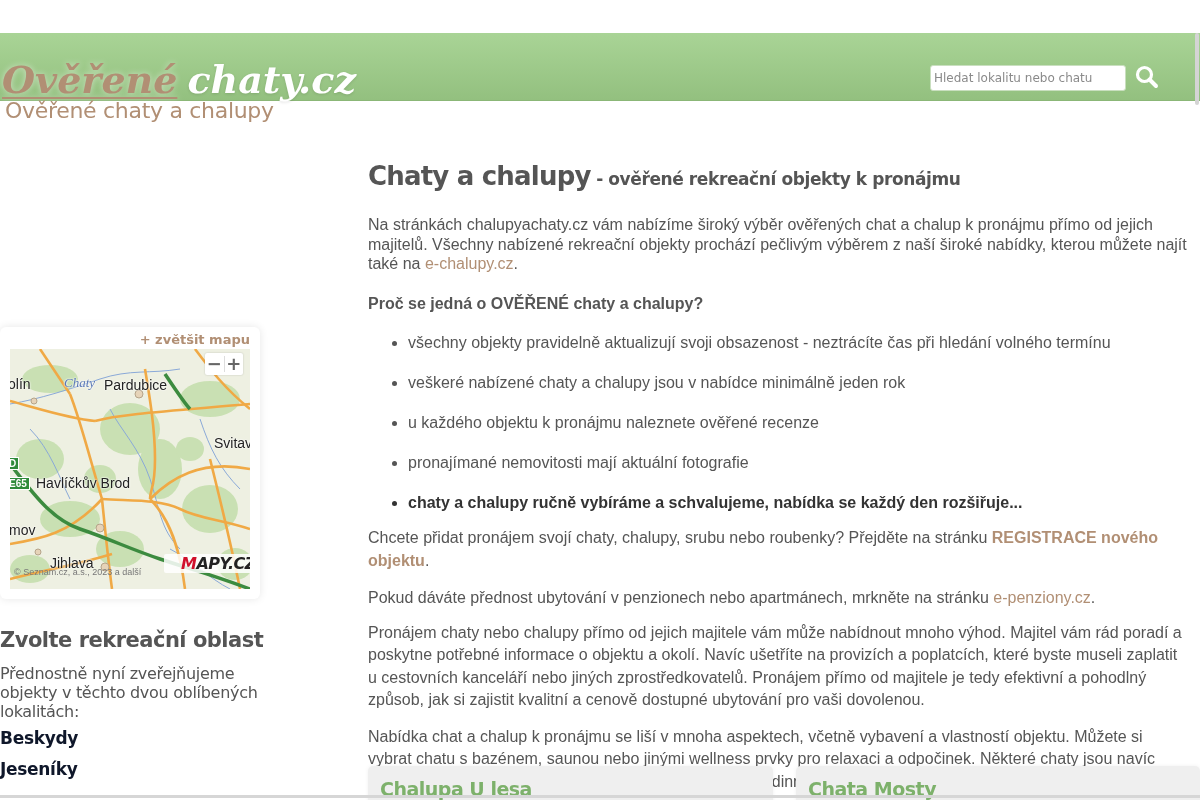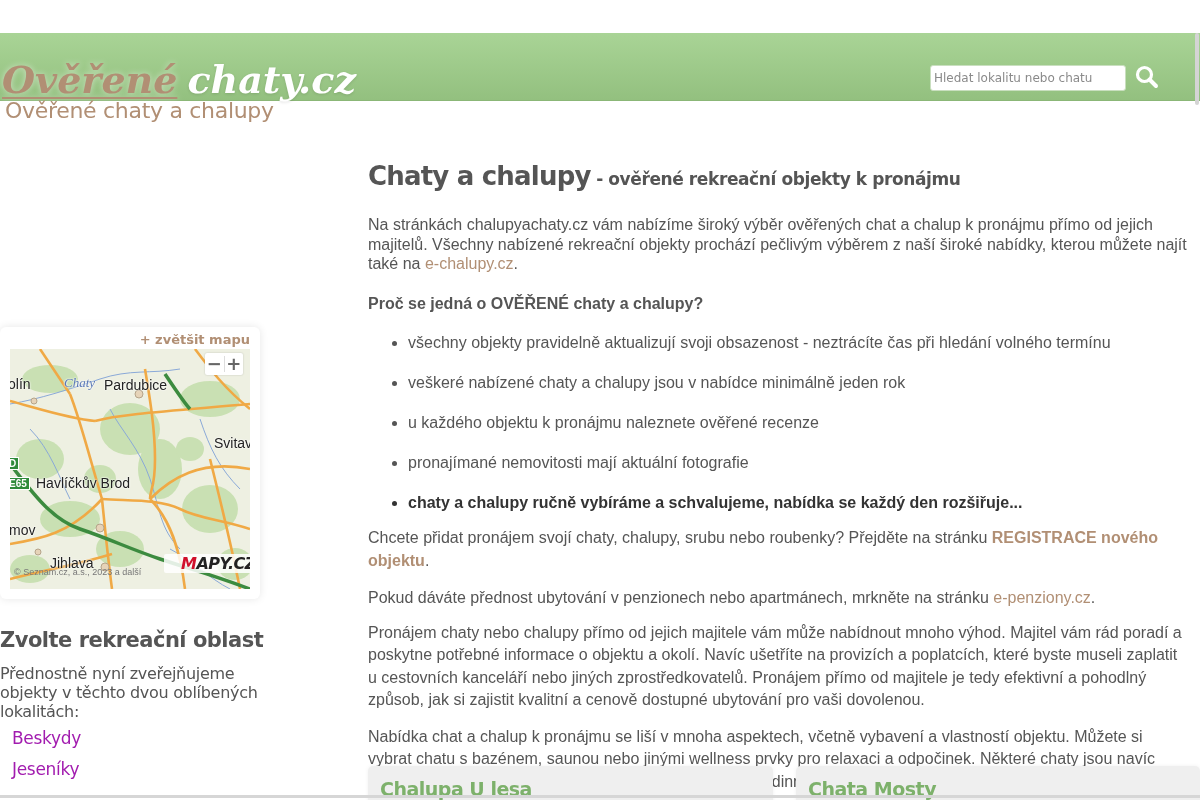--- a/index.html
+++ b/index.html
@@ -93,21 +93,21 @@
     
     .region-title {
       position: absolute; left: 0; top: 628px; font-size: 21px; font-weight: bold; color: #555;
       font-family: "DejaVu Sans", sans-serif; letter-spacing: -0.5px;
     }
     .region-desc {
       position: absolute; left: 0; top: 664px; width: 260px; font-size: 16px; line-height: 19px;
       color: #555; font-family: "DejaVu Sans", sans-serif; letter-spacing: -0.3px;
     }
     .region-link {
-      position: absolute; left: 12px; font-size: 17px; font-weight: normal; color: #a21caf;
+      position: absolute; left: 0; font-size: 17px; font-weight: bold; color: #0f172a;
       text-decoration: none; font-family: "DejaVu Sans", sans-serif; letter-spacing: -0.3px;
     }
 
     
     .main { position: absolute; left: 368px; top: 160px; width: 820px; }
     .main h1 {
       font-size: 26px; font-weight: bold; color: #555; font-family: "DejaVu Sans", sans-serif;
       letter-spacing: -0.8px; line-height: 32px;
     }
     .main h1 .sub { font-size: 17px; letter-spacing: -0.4px; }

